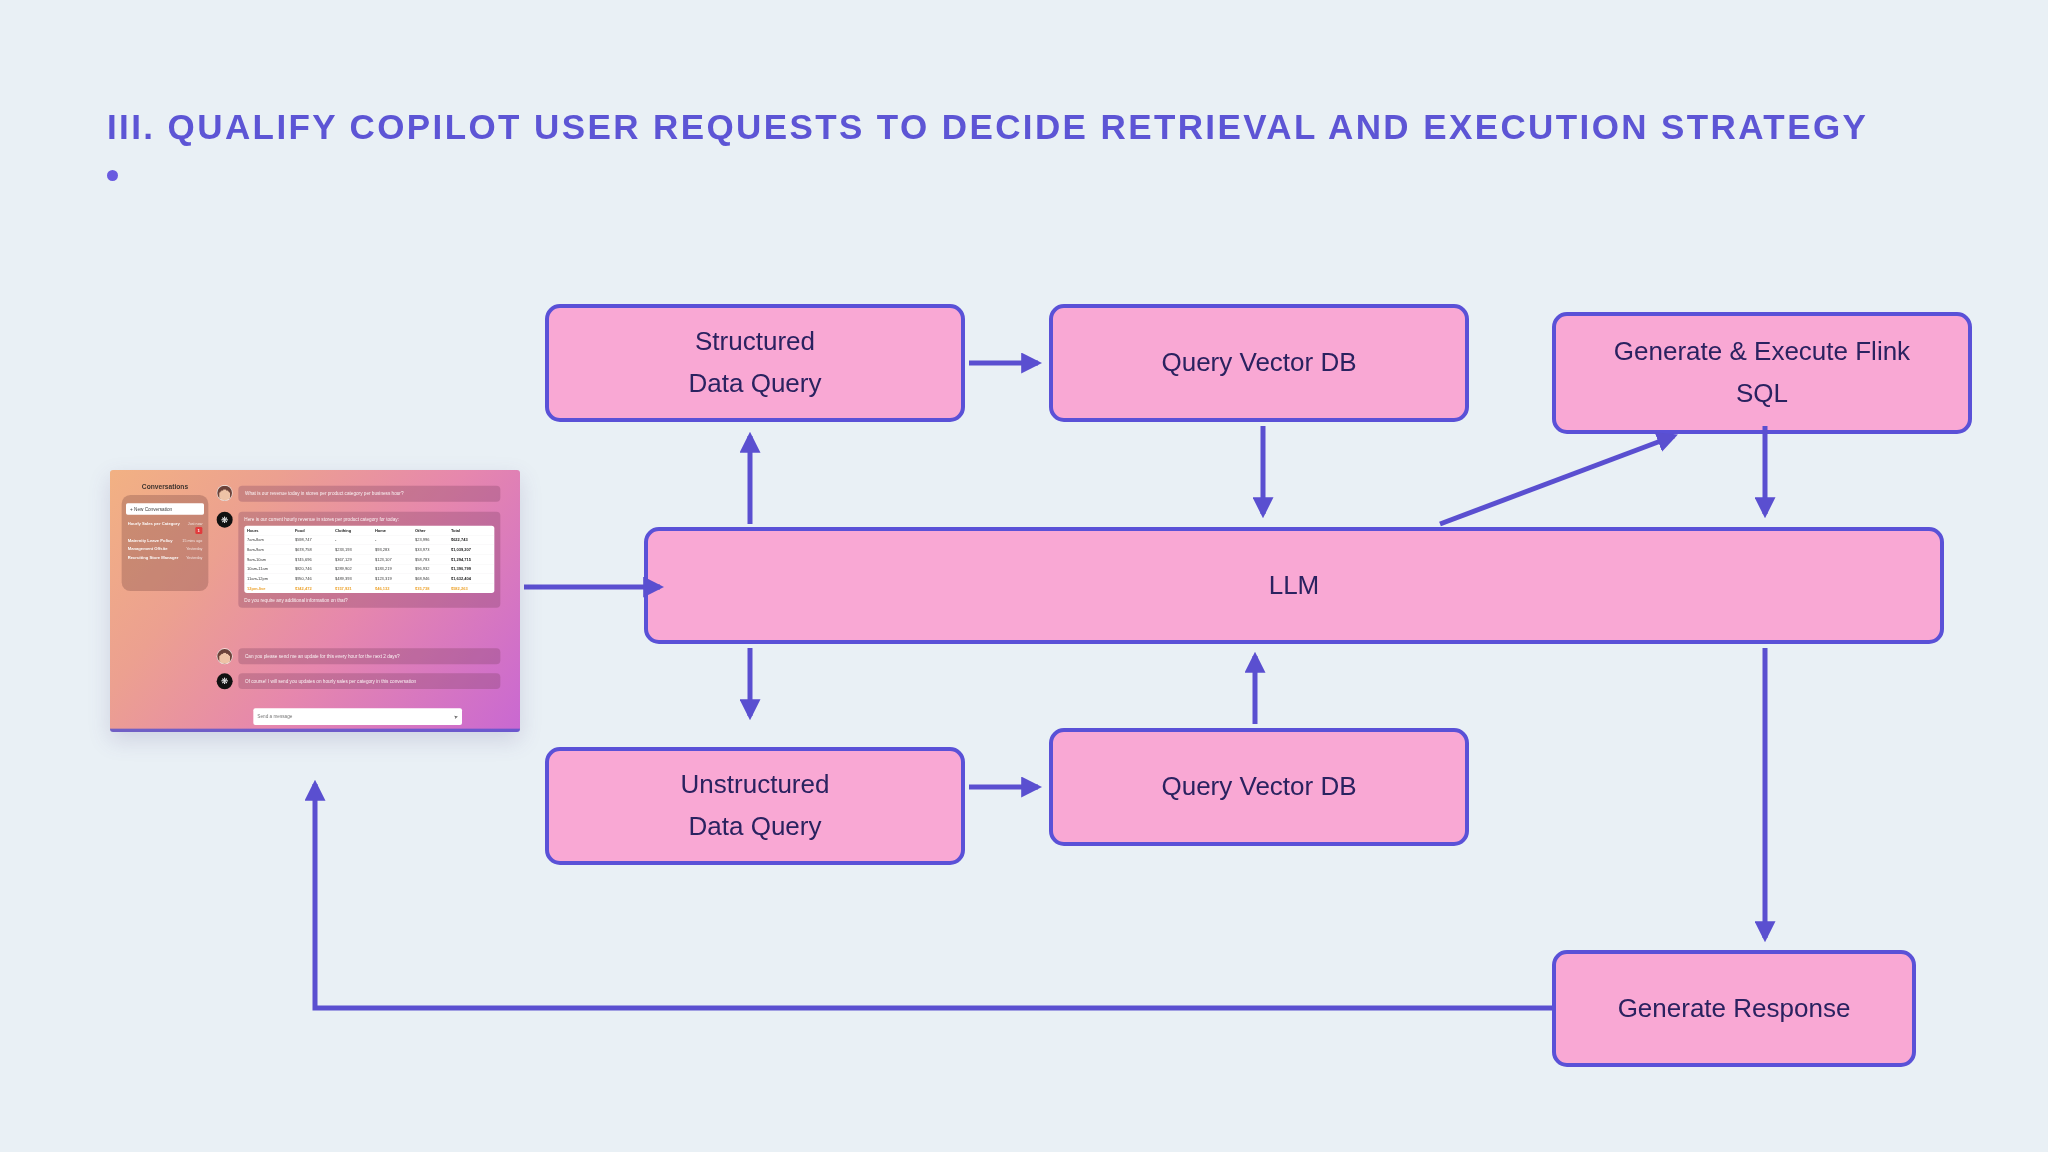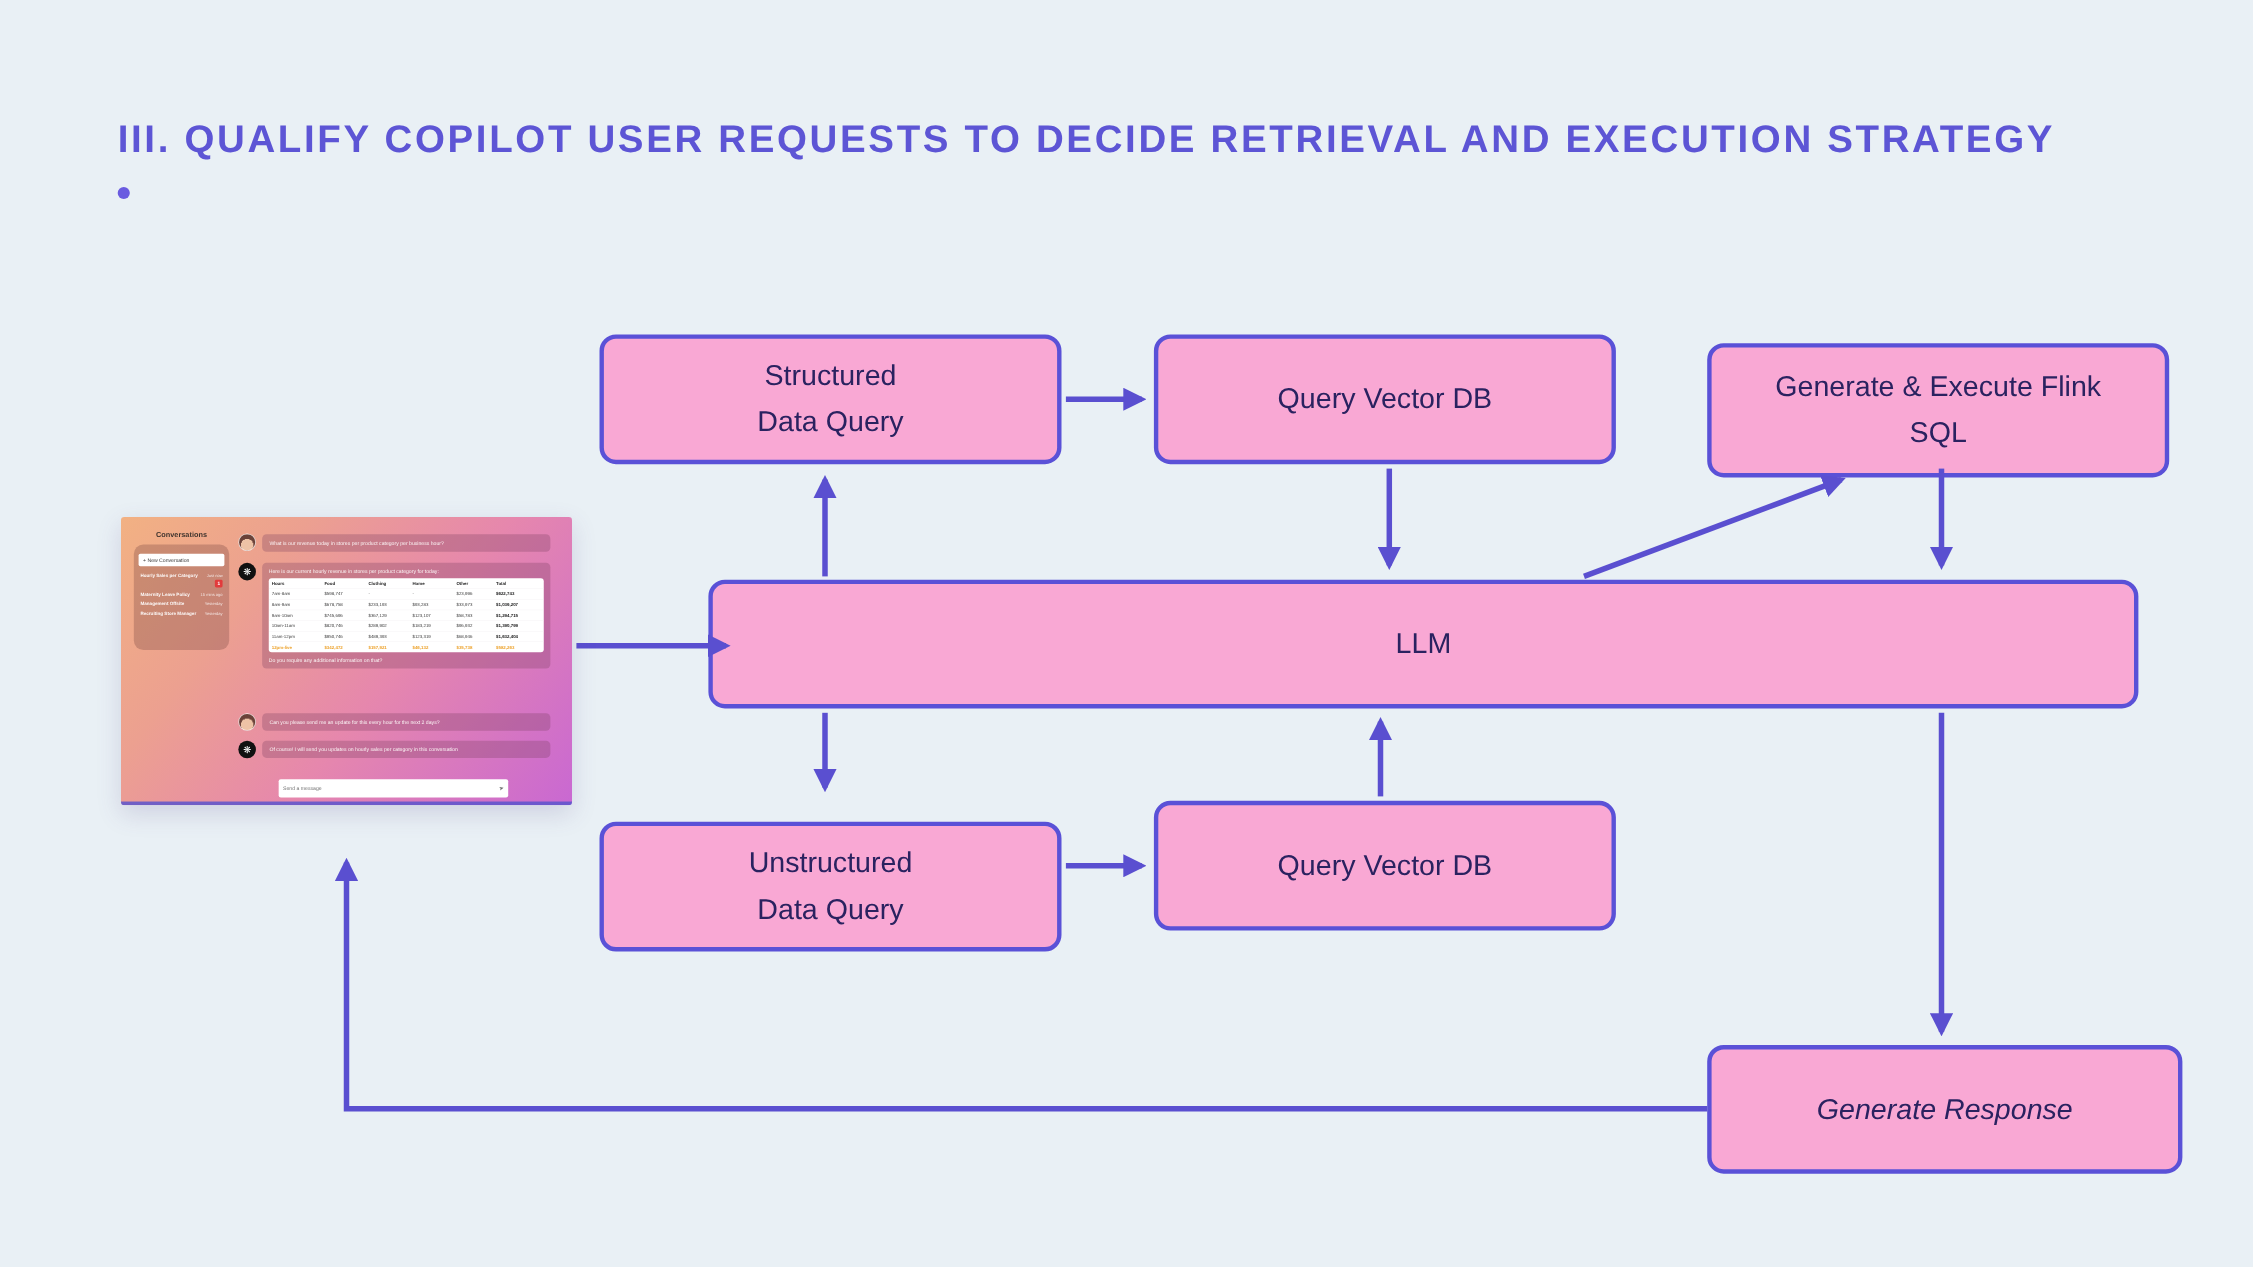--- a/index.html
+++ b/index.html
@@ -31,21 +31,21 @@
     display:flex; flex-direction:column; align-items:center; justify-content:center;
     color:#2a2260; font-size:26px; line-height:1.6;
     text-align:center;
   }
   .n-structured { left:545px;  top:304px; width:420px;  height:118px; }
   .n-annotated  { left:1049px; top:304px; width:420px;  height:118px; }
   .n-flink      { left:1552px; top:312px; width:420px;  height:122px; }
   .n-llm        { left:644px;  top:527px; width:1300px; height:117px; }
   .n-unstruct   { left:545px;  top:728px; width:420px;  height:118px;margin-top:19px; }
   .n-queryvec   { left:1049px; top:728px; width:420px;  height:118px; }
-  .n-genresp    { left:1552px; top:950px; width:432px;  height:117px;font-style:italic; }
+  .n-genresp    { left:1552px; top:950px; width:364px;  height:117px; }
   svg.arrows { position:absolute; left:0; top:0; pointer-events:none; }
   
   .chat-shot {
     position:absolute; left:110px; top:470px; width:410px; height:262px;
     border-radius:3px; overflow:hidden;
     box-shadow:0 8px 22px rgba(90,70,140,.18);
   }
   .chat-scale {
     width:1230px; height:786px;
     transform:scale(.33333); transform-origin:0 0;

